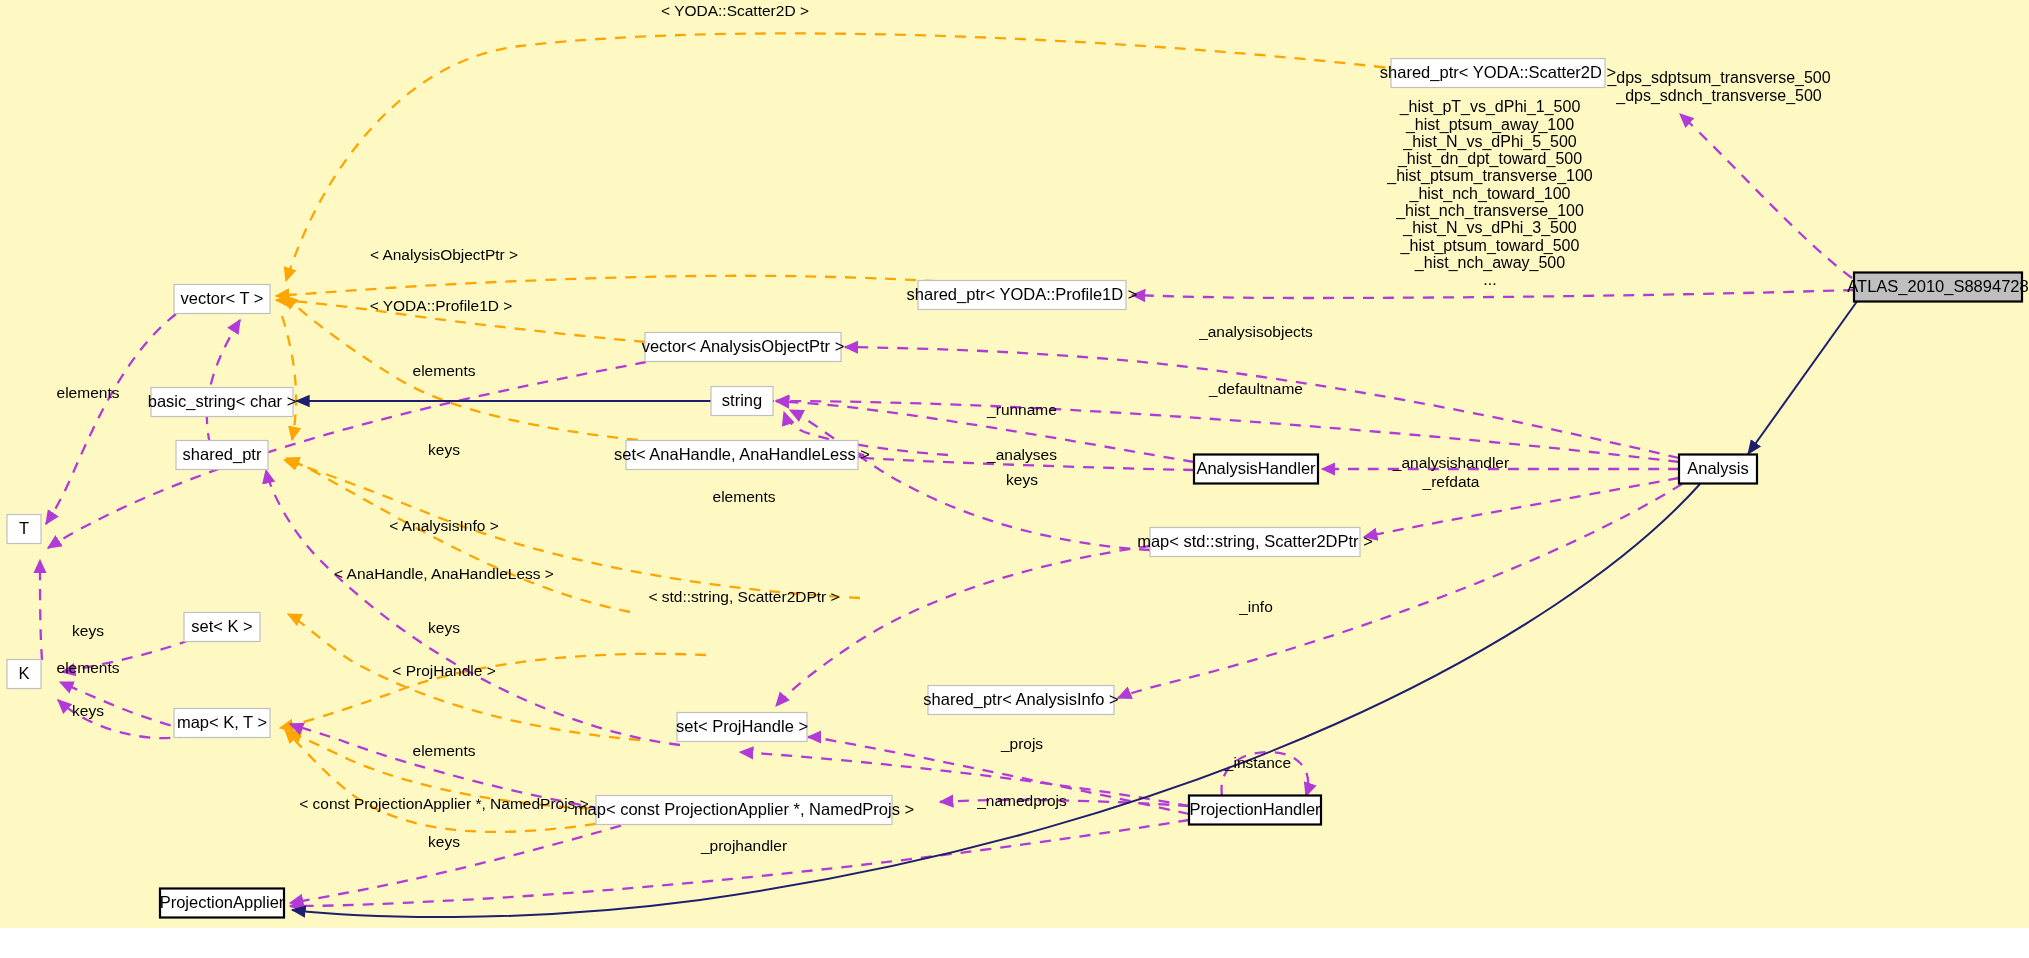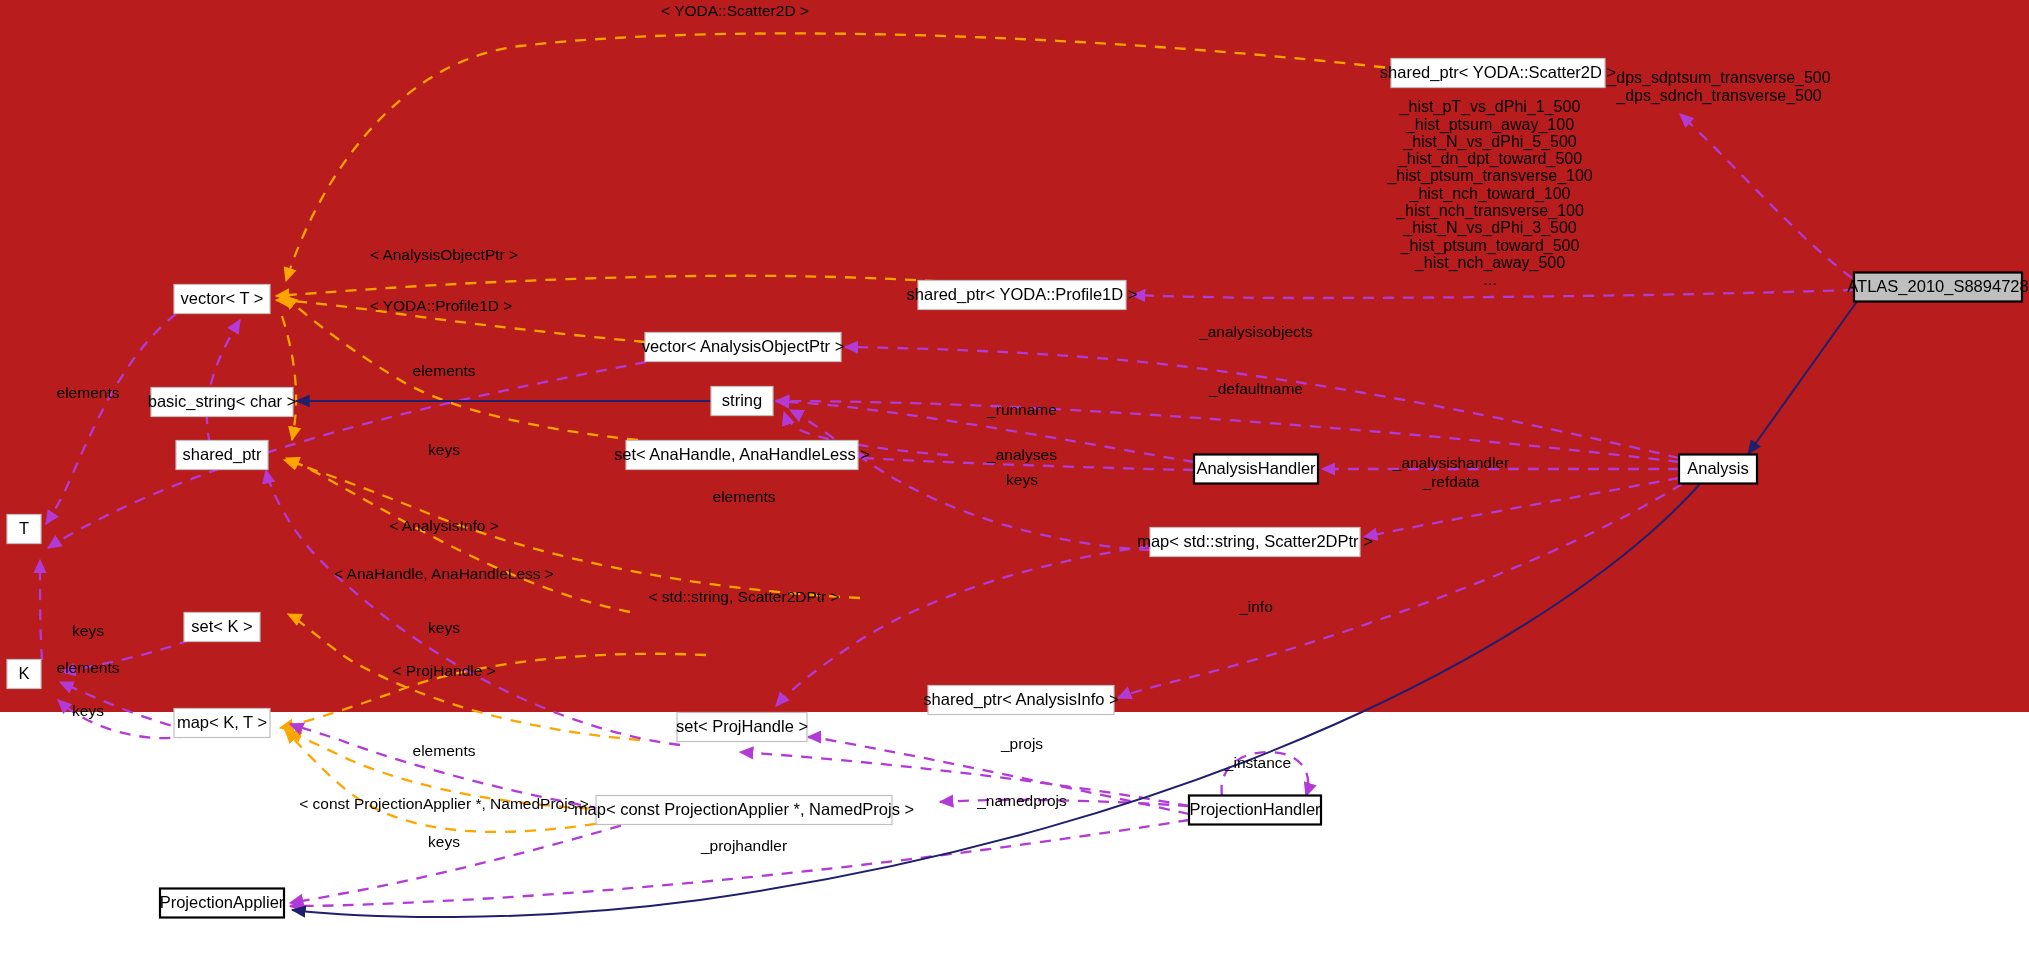--- a/index.html
+++ b/index.html
@@ -9,22 +9,22 @@
   }
   body {
     width: 2029px;
     height: 958px;
     font-family: "Liberation Sans", sans-serif;
     overflow: hidden;
   }
   #diagram-root {
     position: relative;
     width: 2029px;
-    height: 712px;
-    background: #b91c1c;
+    height: 928px;
+    background: #fef9c3;
   }
   svg#graph {
     position: absolute;
     top: 0;
     left: 0;
     width: 2029px;
     height: 958px;
     display: block;
   }
   .node-box {

